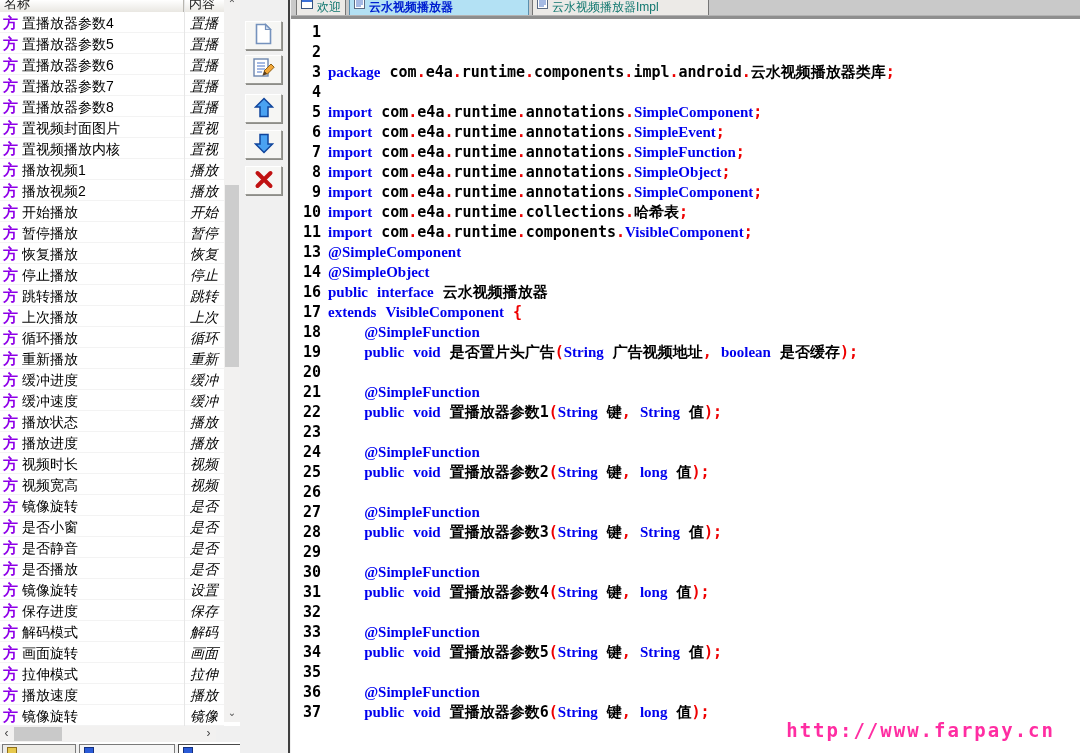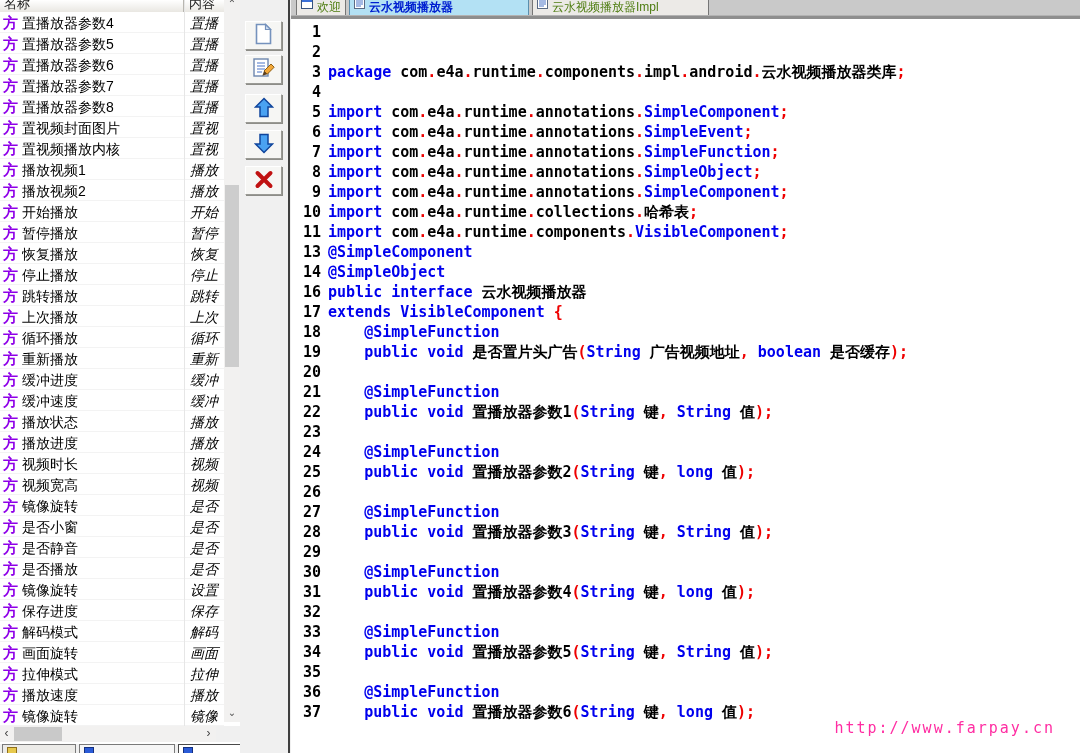--- a/index.html
+++ b/index.html
@@ -53,41 +53,41 @@
     display:flex;align-items:center;justify-content:center;padding:0;cursor:pointer;}
   .tb1{top:21px;} .tb2{top:55px;} .tb3{top:94px;} .tb4{top:130px;} .tb5{top:166px;}
   
   .splitter{position:absolute;left:288px;top:0;width:2px;height:753px;background:#3f3f3f;}
   
   .editor{position:absolute;left:291px;top:0;width:789px;height:753px;background:#c9c9c9;}
   .tabbar{position:absolute;left:0;top:0;width:100%;height:15px;overflow:hidden;background:#c9c9c9;}
   .etab{position:absolute;top:-4px;height:20px;box-sizing:border-box;border:1px solid #767676;
     background:#eceae7;display:flex;align-items:flex-end;gap:4px;padding:0 5px 1px 4px;cursor:pointer;}
   .etab .ticon{margin-bottom:1px;flex:0 0 auto;}
-  .etab .tlabel{font-size:12px;line-height:14px;color:#4d7c0f;white-space:nowrap;}
+  .etab .tlabel{font-size:12px;line-height:14px;color:#0f766e;white-space:nowrap;}
   .etab.active{background:var(--c-active_tab_bg,#b3e1f4);border-color:#5a8fae;}
   .etab.active .tlabel{color:var(--c-active_tab_text,#0020d0);font-weight:bold;}
   .et1{left:5px;width:50px;}
   .et2{left:58px;width:180px;}
   .et3{left:241px;width:177px;}
   .tab-underline{position:absolute;left:0;top:15px;width:100%;height:4px;background:#8e8e8e;border-top:1px solid #b2b2b2;box-sizing:border-box;}
   .code{position:absolute;left:0;top:19px;right:0;bottom:0;background:#fff;overflow:hidden;
     font-family:"DejaVu Sans Mono","Liberation Mono",monospace;font-weight:bold;font-size:15px;line-height:20px;padding-top:3px;}
   .cl{display:flex;height:20px;}
   .ln{flex:0 0 30px;text-align:right;padding-right:7px;color:#000;}
   .lc{flex:1;white-space:pre;color:#000;}
   .lc.cur{background:var(--c-current_line_bg,#d8f6cc);}
   .caret{display:inline-block;width:2px;height:17px;background:#000;vertical-align:-3px;}
-  .k{color:var(--c-keyword,#0000ee);}
+  .k{color:var(--c-keyword,#0000ee);font-family:Liberation Serif, serif;}
   .p{color:var(--c-punct,#ee0000);}
   .s{color:var(--c-string,#008080);}
   .t{color:#000;}
   .watermark{position:absolute;top:719px;right:25px;z-index:5;
-    font-family:"DejaVu Sans Mono","Liberation Mono",monospace;font-weight:normal;
-    font-size:15px;letter-spacing:2px;color:var(--c-watermark,#ff2da2);}
+    font-family:"DejaVu Sans Mono","Liberation Mono",monospace;font-weight:bold;
+    font-size:19px;letter-spacing:2px;color:var(--c-watermark,#ff2da2);}
 </style>
 </head>
 <body>
 
 <div class="list-panel">
   <div class="list-header">
     <span class="hcol hcol1">名称</span>
     <span class="hcol hcol2">内容</span>
     <span class="hdiv"></span>
   </div>

